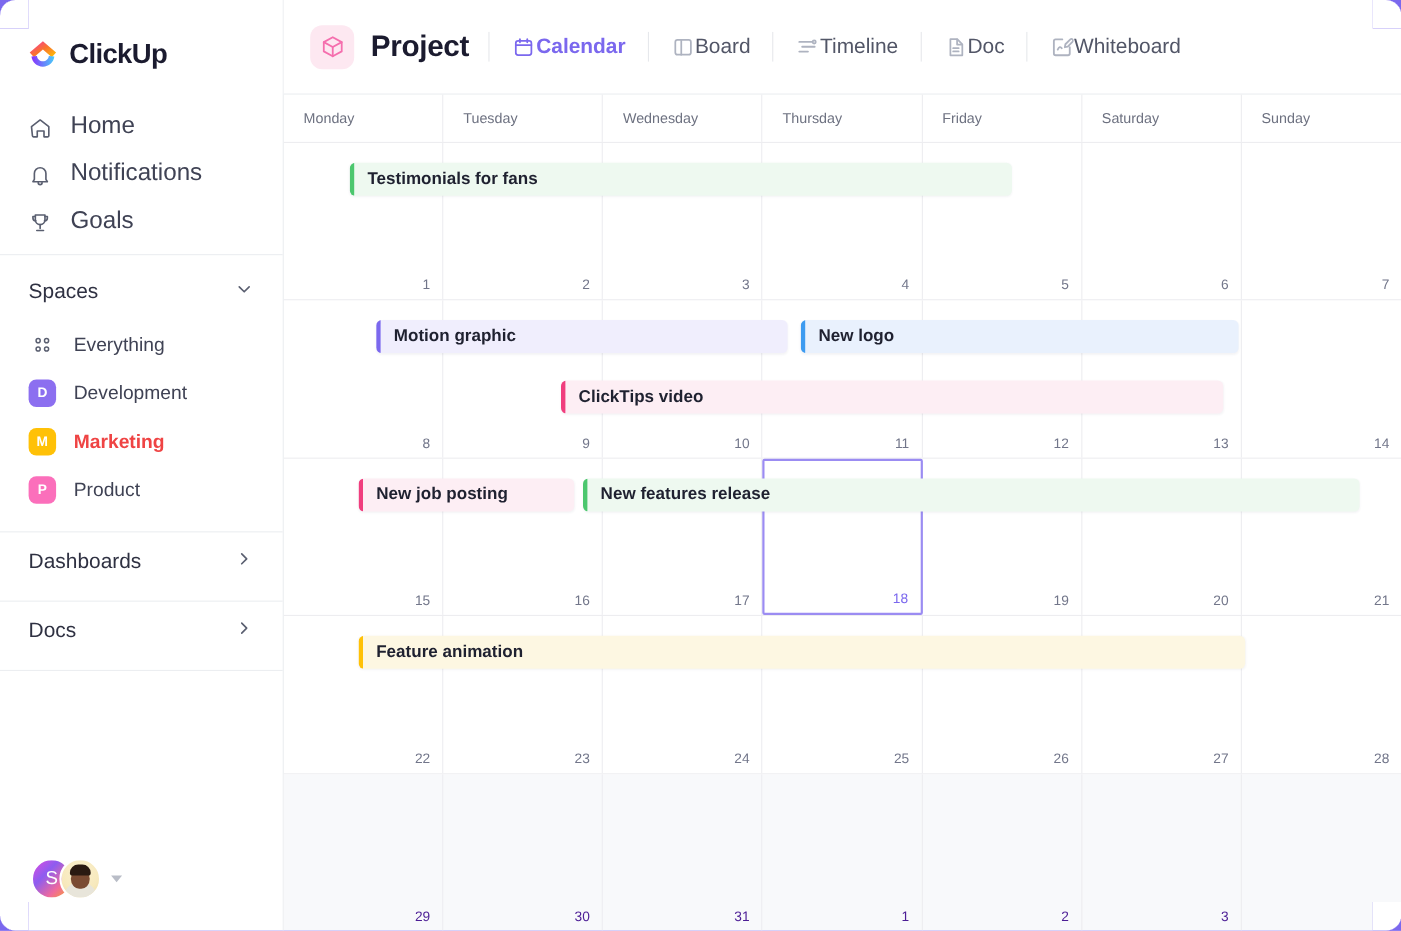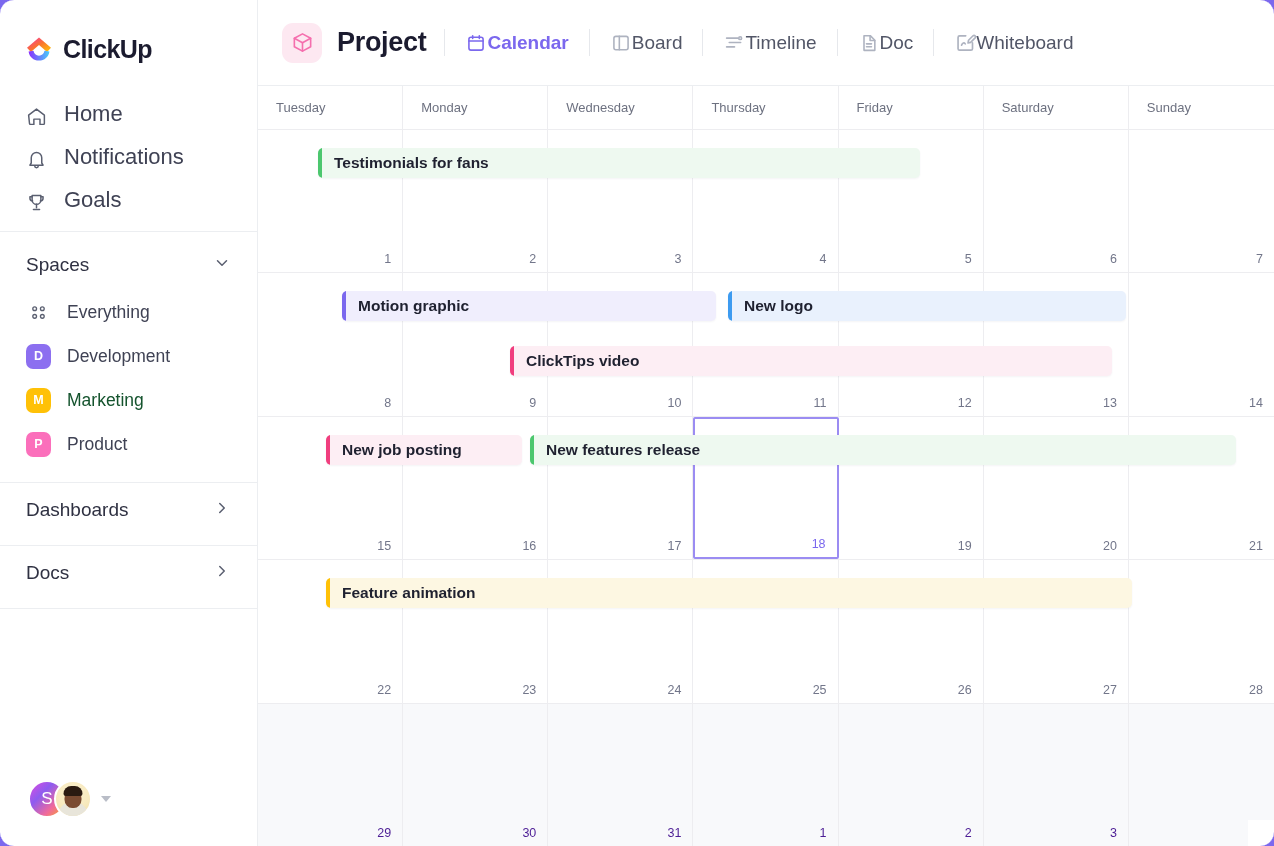--- a/index.html
+++ b/index.html
@@ -50,21 +50,21 @@
     display: flex; align-items: center; justify-content: space-between;
     padding: 22px 26px 14px 26px; cursor: pointer;
   }
   .spaces-head .t { font-size: 19px; color: #2f3142; }
 
   .space-item {
     display: flex; align-items: center; gap: 16px;
     height: 44px; padding-left: 26px; cursor: pointer;
     font-size: 17.5px; color: #3f4254;
   }
-  .space-item.active .sp-label { font-weight: normal; color: #14532d; }
+  .space-item.active .sp-label { font-weight: bold; color: #ef4444; }
   .sp-badge {
     width: 25px; height: 25px; border-radius: 7px;
     color: #fff; font-size: 12.5px; font-weight: bold;
     display: flex; align-items: center; justify-content: center;
     flex: 0 0 25px;
   }
   .sp-dots { width: 25px; height: 25px; flex:0 0 25px; display:flex; align-items:center; justify-content:center; }
 
   .sec-row {
     display: flex; align-items: center; justify-content: space-between;
@@ -391,22 +391,22 @@
             <path d="M7.5 15c1.3-3 3-3.2 4.2-1.4"></path>
             <path d="M15.5 9.4 20.6 4.3a1.7 1.7 0 0 1 2.4 2.4l-5.1 5.1-3 .7z"></path>
           </svg>
         </span>
         <span>Whiteboard</span>
       </div>
     </header>
 
     <div class="cal">
       <div class="dow-row">
+        <div class="dow">Monday</div>
         <div class="dow">Tuesday</div>
-        <div class="dow">Monday</div>
         <div class="dow">Wednesday</div>
         <div class="dow">Thursday</div>
         <div class="dow">Friday</div>
         <div class="dow">Saturday</div>
         <div class="dow">Sunday</div>
       </div>
       <div class="weeks" id="weeks">
           <div class="week">
             <div class="cells">
               <div class="cell">

